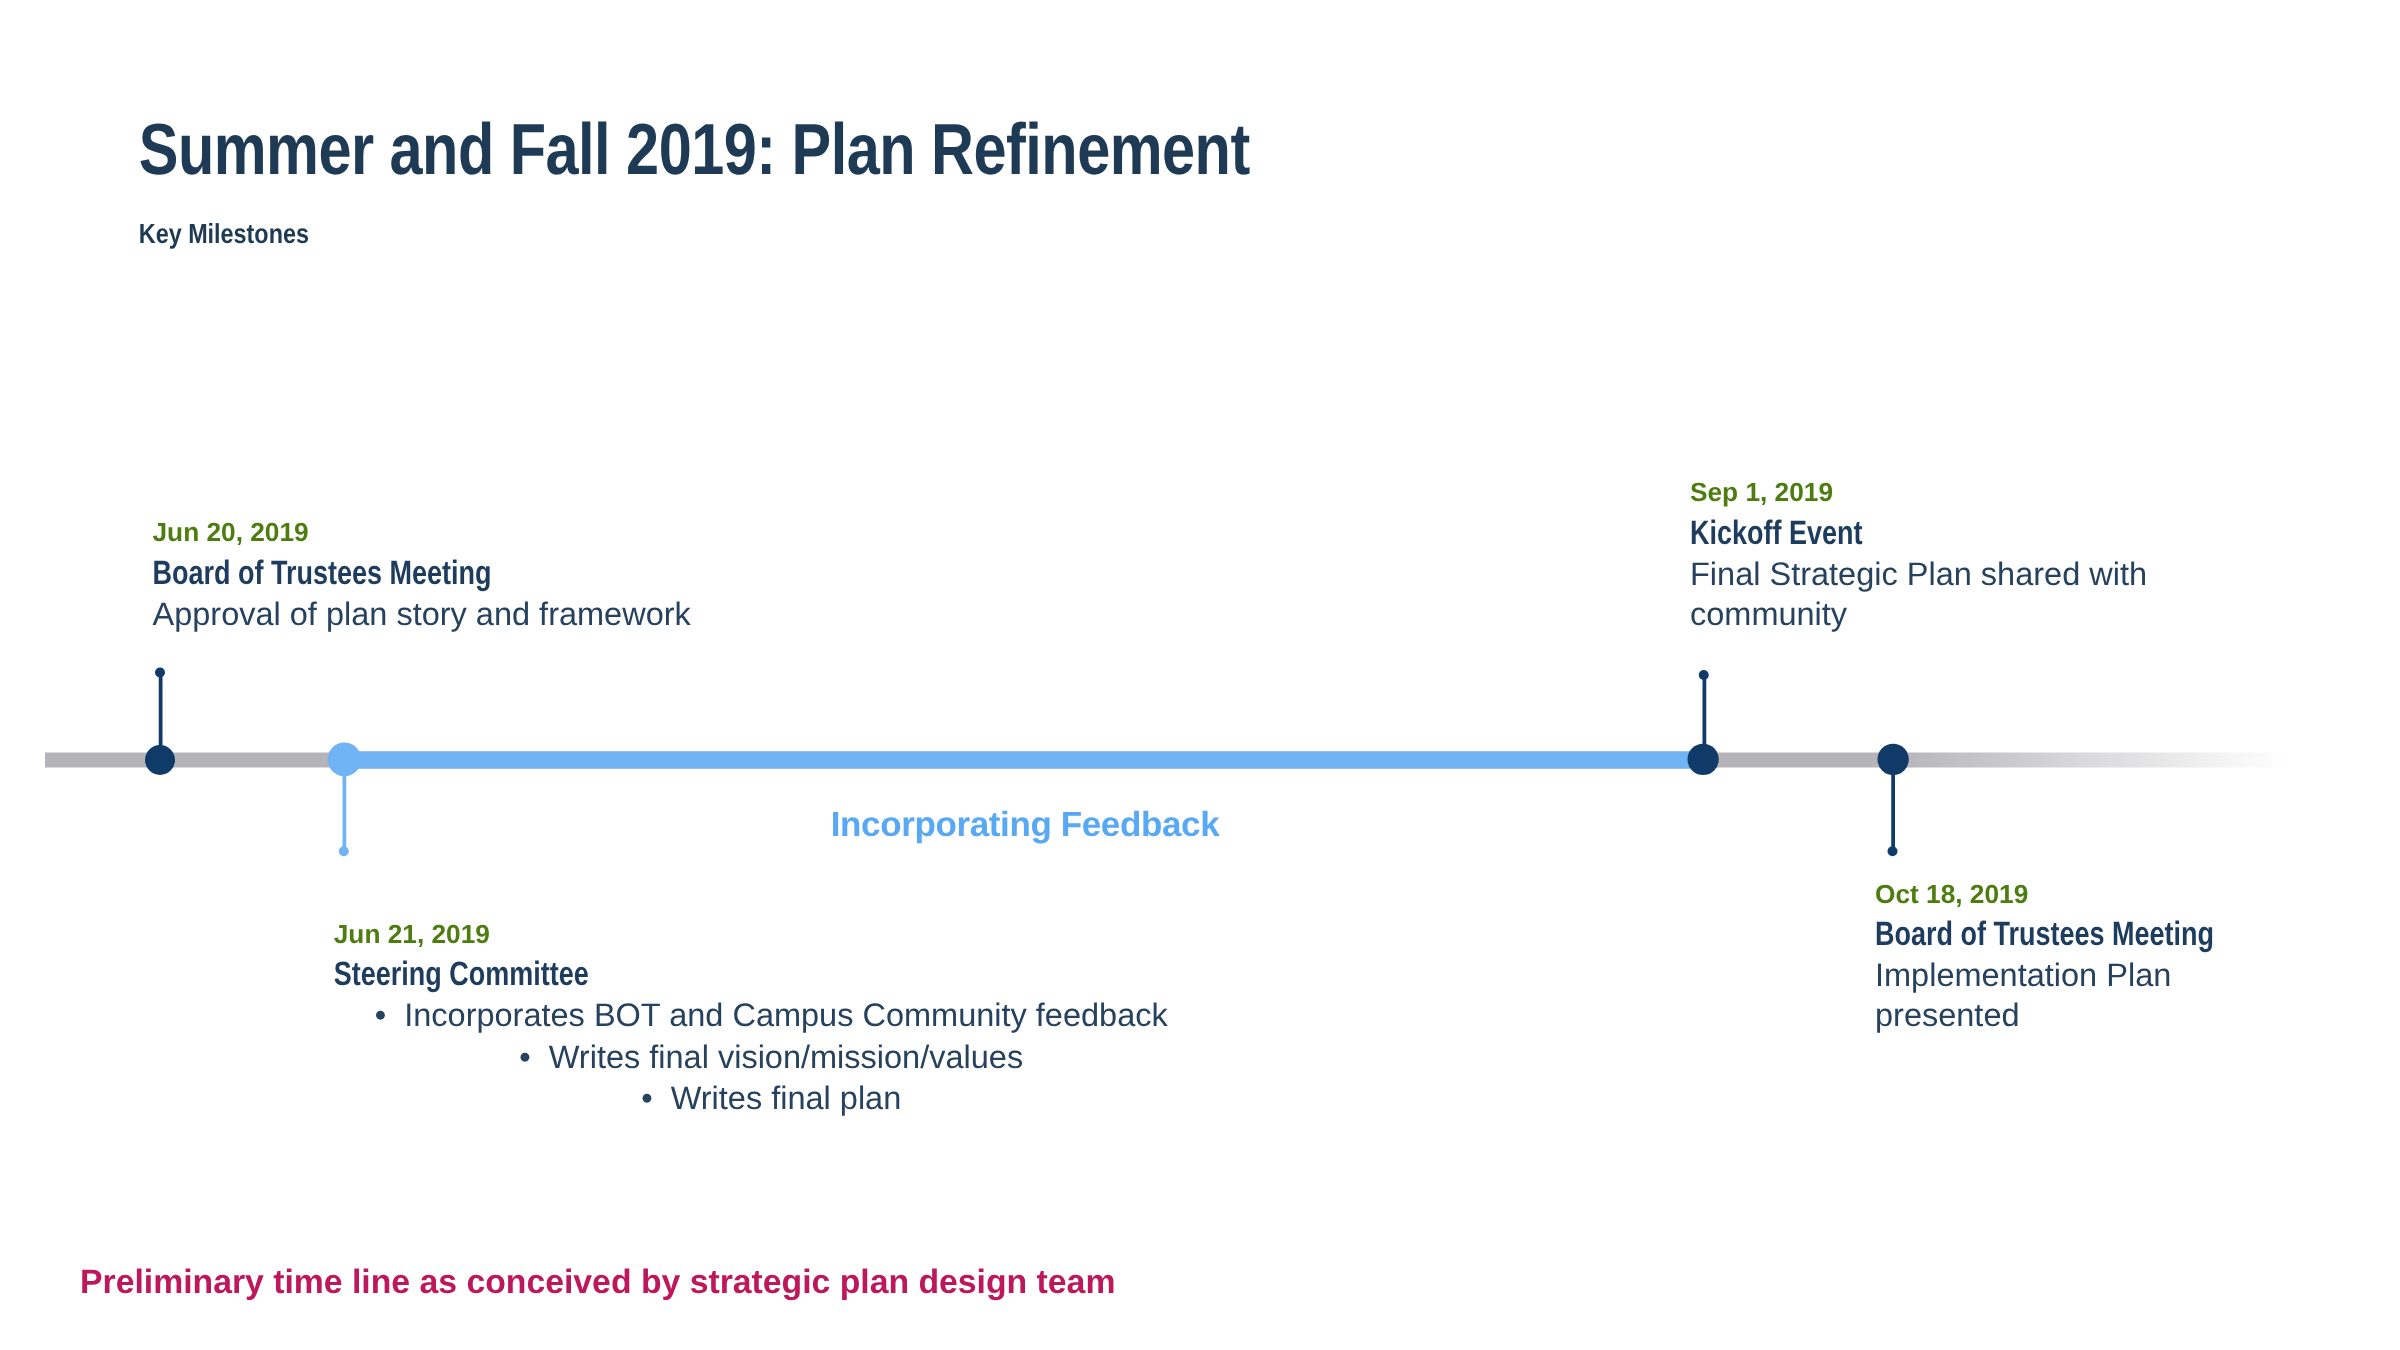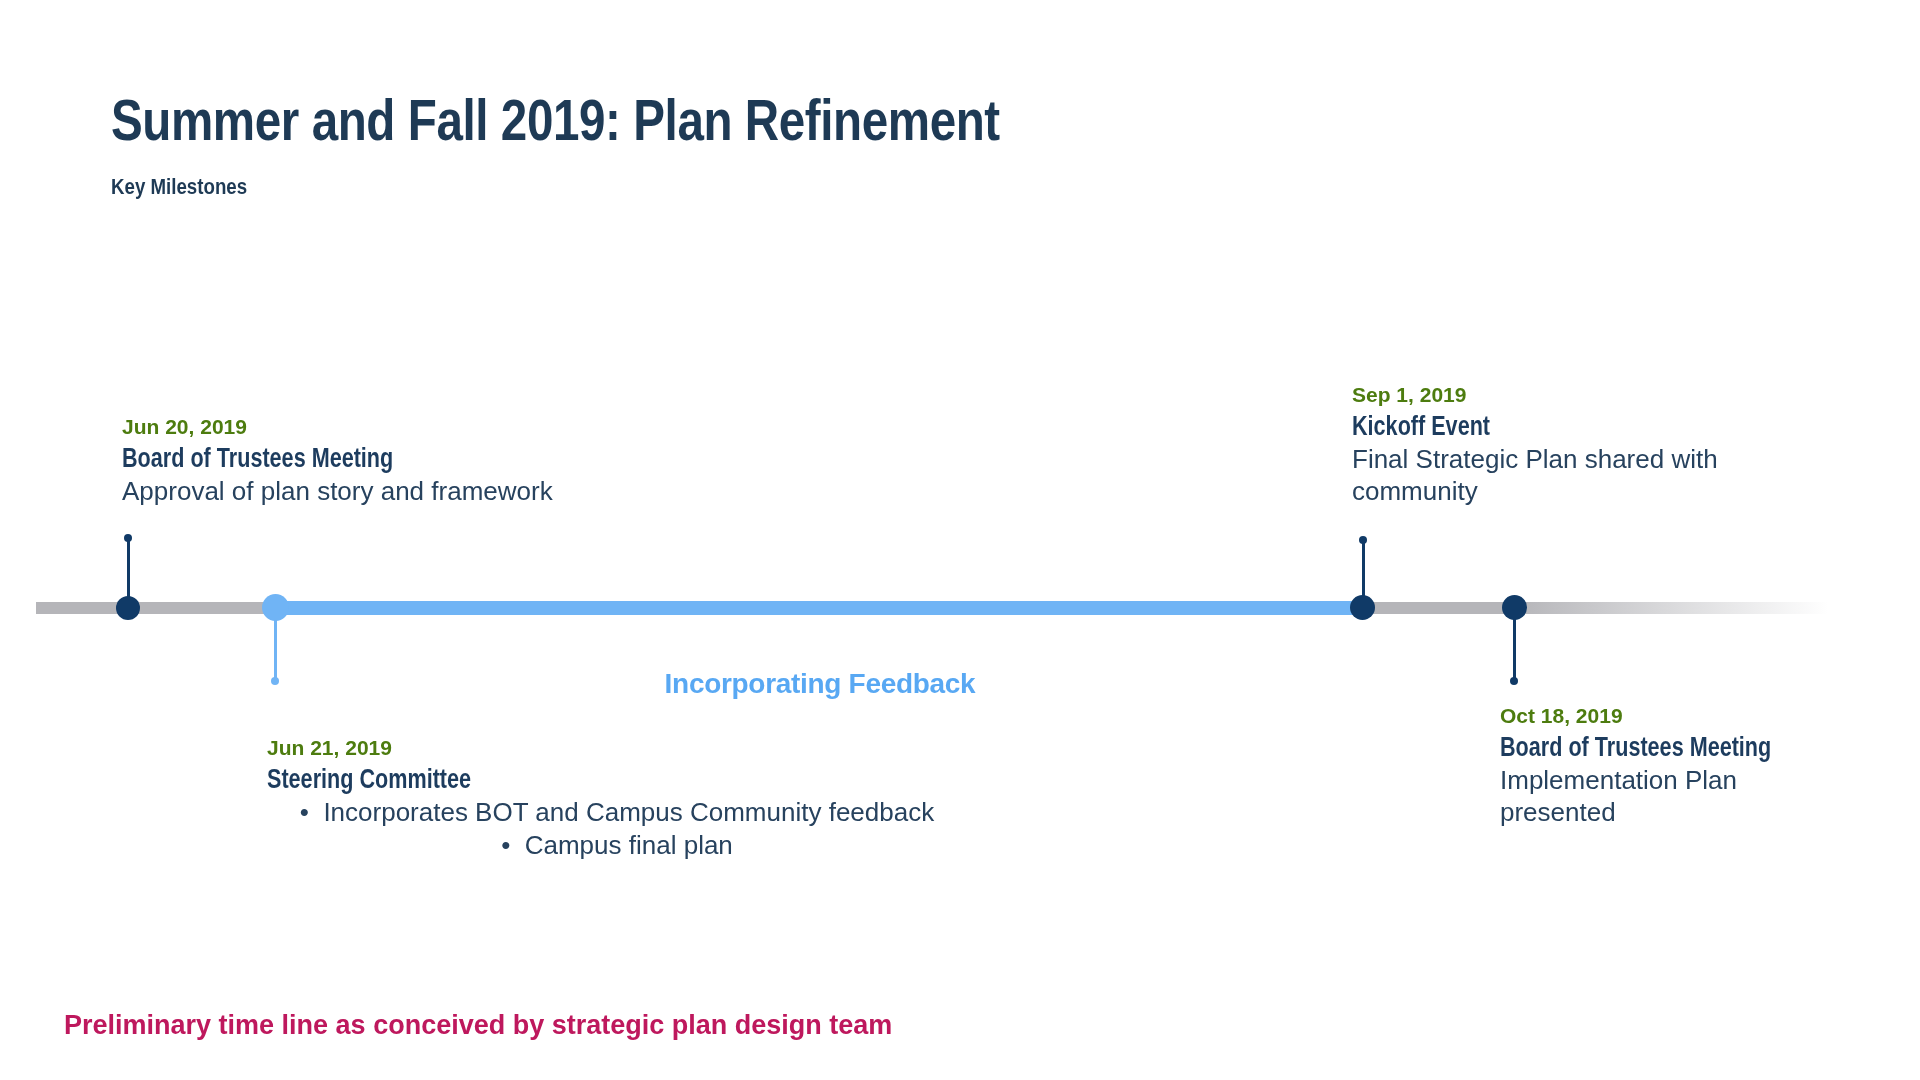--- a/index.html
+++ b/index.html
@@ -62,21 +62,21 @@
   .enddot-1{left:124px;top:534px;}
   .enddot-2{left:271px;top:677px;}
   .enddot-3{left:1359px;top:536px;}
   .enddot-4{left:1510px;top:677px;}
 
   
   .phase-label{
     position:absolute;left:820px;top:645px;
     transform:translateX(-50%);
     font-size:28px;font-weight:700;line-height:30px;
-    color:#58a8f3;letter-spacing:-0.3px;white-space:nowrap;margin-top:24px;
+    color:#58a8f3;letter-spacing:-0.3px;white-space:nowrap;
   }
 
   
   .milestone{position:absolute;}
   .m1{left:122px;top:413px;width:520px;}
   .m2{left:267px;top:702px;width:700px;margin-top:32px;}
   .m3{left:1352px;top:381px;width:440px;}
   .m4{left:1500px;top:702px;width:300px;}
 
   .m-date{
@@ -141,21 +141,22 @@
   <div class="dot navy dot-3"></div>
   <div class="dot navy dot-4"></div>
 
   <div class="phase-label">Incorporating Feedback</div>
 
   <div class="milestone m2">
     <div class="m-date">Jun 21, 2019</div>
     <div class="m-title">Steering Committee</div>
     <ul class="m-bullets">
       <li>Incorporates BOT and Campus Community feedback</li>
-      <li>Campus final plan</li>
+      <li>Writes final vision/mission/values</li>
+      <li>Writes final plan</li>
     </ul>
   </div>
 
   <div class="milestone m4">
     <div class="m-date">Oct 18, 2019</div>
     <div class="m-title">Board of Trustees Meeting</div>
     <div class="m-desc">Implementation Plan presented</div>
   </div>
 
   <div class="footer-note">Preliminary time line as conceived by strategic plan design team</div>

